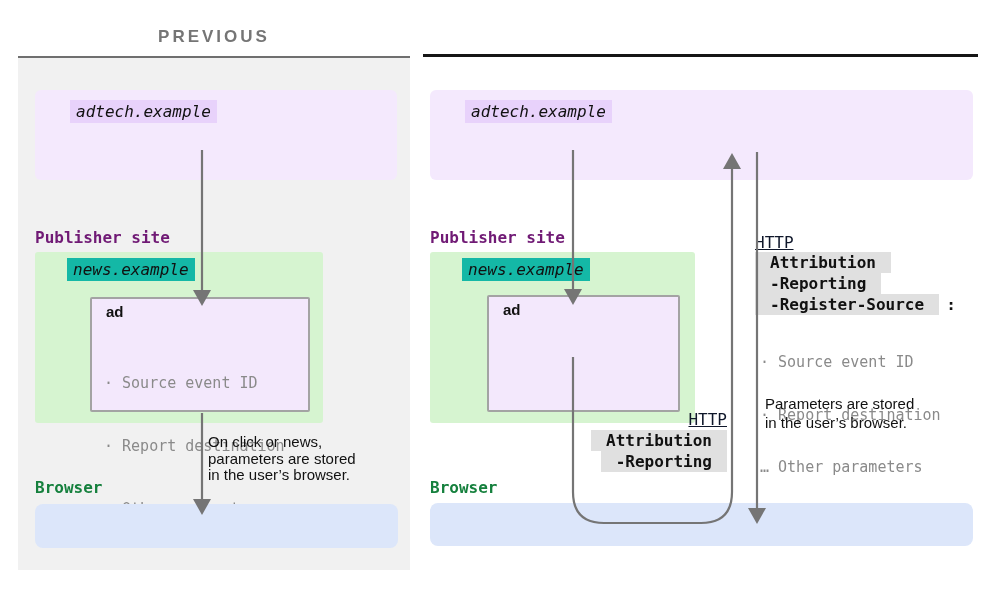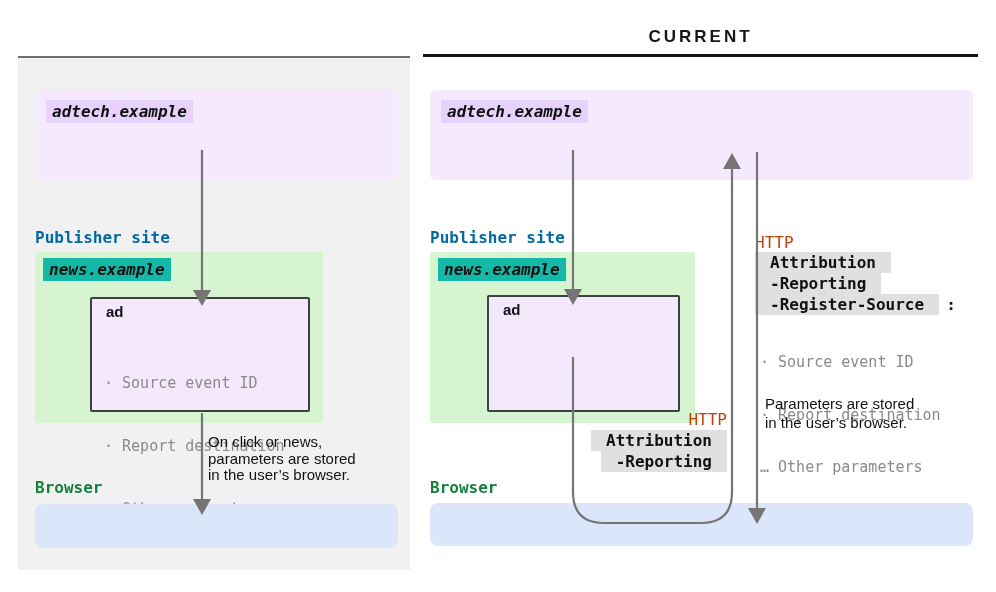--- a/index.html
+++ b/index.html
@@ -1,21 +1,21 @@
 <!DOCTYPE html>
 <html><head>
 <meta charset="utf-8">
 <style>
   html,body { margin:0; padding:0; background:#ffffff; }
   .canvas {
     position:relative; width:996px; height:592px; overflow:hidden;
     background:#ffffff; font-family:"Liberation Sans", sans-serif;
   }
   .mono   { font-family:"DejaVu Sans Mono", monospace; }
-  .mono-bi{ font-family:"DejaVu Sans Mono", monospace; font-weight:bold; font-style:italic; }
+  .mono-bi{ font-family:"DejaVu Sans Mono", monospace; font-weight:normal; font-style:italic;margin-left:24px; }
 
   
   .hdr { position:absolute; top:27px; height:22px; text-align:center;
          font-weight:bold; font-size:17px; letter-spacing:3px; }
   .hdr-prev { left:18px;  width:392px; color:#757575; }
   .hdr-cur  { left:423px; width:555px; color:#161616; }
   .rule { position:absolute; }
   .rule-prev { left:18px;  top:56px; width:392px; height:2px; background:#6f6f6f; }
   .rule-cur  { left:423px; top:54px; width:555px; height:3px; background:#161616; }
 
@@ -25,69 +25,69 @@
   .box { position:absolute; }
   .adtech { background:#f4e9fd; border-radius:6px; }
   .prev-adtech { left:35px;  top:90px; width:362px; height:90px; }
   .cur-adtech  { left:430px; top:90px; width:543px; height:90px; }
 
   .domain-label { display:inline-block; font-size:16px; line-height:19px; padding:2px 6px; color:#111; }
   .purple  { background:#e8d2fb; }
   .greenhl { background:#14b8a6; }
   .adtech .domain-label { position:absolute; left:11px; top:10px; }
 
-  .site-label { position:absolute; font-size:16px; font-weight:bold; color:#0369a1; }
+  .site-label { position:absolute; font-size:16px; font-weight:bold; color:#701a75; }
   .prev-pub { left:35px;  top:228px; }
   .cur-pub  { left:430px; top:228px; }
 
   .green { background:#d6f4d0; border-radius:3px; }
   .prev-green { left:35px;  top:252px; width:288px; height:171px; }
   .cur-green  { left:430px; top:252px; width:265px; height:171px; }
   .news-label { position:absolute; }
   .prev-news { left:43px;  top:258px; }
   .cur-news  { left:438px; top:258px; }
 
-  .adframe { background:#f3e8fc; border:2px solid #404040; border-radius:2px; box-sizing:border-box; }
+  .adframe { background:#f3e8fc; border:2px solid #a3a3a3; border-radius:2px; box-sizing:border-box; }
   .prev-ad { left:90px;  top:297px; width:220px; height:115px; }
   .cur-ad  { left:487px; top:295px; width:193px; height:117px; }
   .ad-title { position:absolute; left:14px; top:4px; font-size:15px; font-weight:bold; color:#111; }
   .ad-list { position:absolute; left:12px; top:32px; font-size:15px; line-height:21px; color:#8a8a8a; white-space:pre; }
   .cur-ad .ad-list { top:44px; }
 
   
   .note { position:absolute; font-size:15px; line-height:16.5px; color:#111; }
   .prev-note { left:208px; top:434px; }
   .cur-note  { left:765px; top:394px; line-height:19px; }
 
   .browser-label { position:absolute; font-size:16px; font-weight:bold; color:#15803d; }
   .prev-browser-label { left:35px;  top:478px; }
   .cur-browser-label  { left:430px; top:478px; }
   .browser-box { position:absolute; background:#dce6fa; border-radius:8px; }
   .prev-browser-box { left:35px;  top:504px; width:363px; height:44px; }
   .cur-browser-box  { left:430px; top:503px; width:543px; height:43px; }
 
   
-  .http-label { font-size:16px; color:#c2410c; }
+  .http-label { font-size:16px; color:#0f172a;text-decoration:underline; }
   .hl { display:inline-block; background:#e0e0e0; color:#111; font-weight:bold;
         font-size:16px; line-height:19px; padding:1px 15px; }
   .colon { font-weight:bold; font-size:16px; color:#111; margin-left:7px; }
   .req-block { position:absolute; left:500px; top:410px; width:227px; text-align:right; }
   .req-block .line { margin-bottom:0px; }
   .req-block .http-line { margin-bottom:1px; }
   .resp-block { position:absolute; left:755px; top:233px; width:240px; }
   .resp-list { margin-top:4px; font-size:15px; line-height:17.5px; color:#8a8a8a; white-space:pre; margin-left:5px; }
 
   .arrows { position:absolute; left:0; top:0; pointer-events:none; }
 </style>
 </head>
 <body>
 
 <div class="canvas">
 
-  <div class="hdr hdr-cur">CURRENT</div>
+  <div class="hdr hdr-prev">PREVIOUS</div>
   <div class="rule rule-prev"></div>
   <div class="rule rule-cur"></div>
 
   <div class="panel-bg"></div>
 
   <div class="box adtech prev-adtech">
     <span class="domain-label purple mono-bi">adtech.example</span>
   </div>
 
   <div class="site-label mono prev-pub">Publisher site</div>

